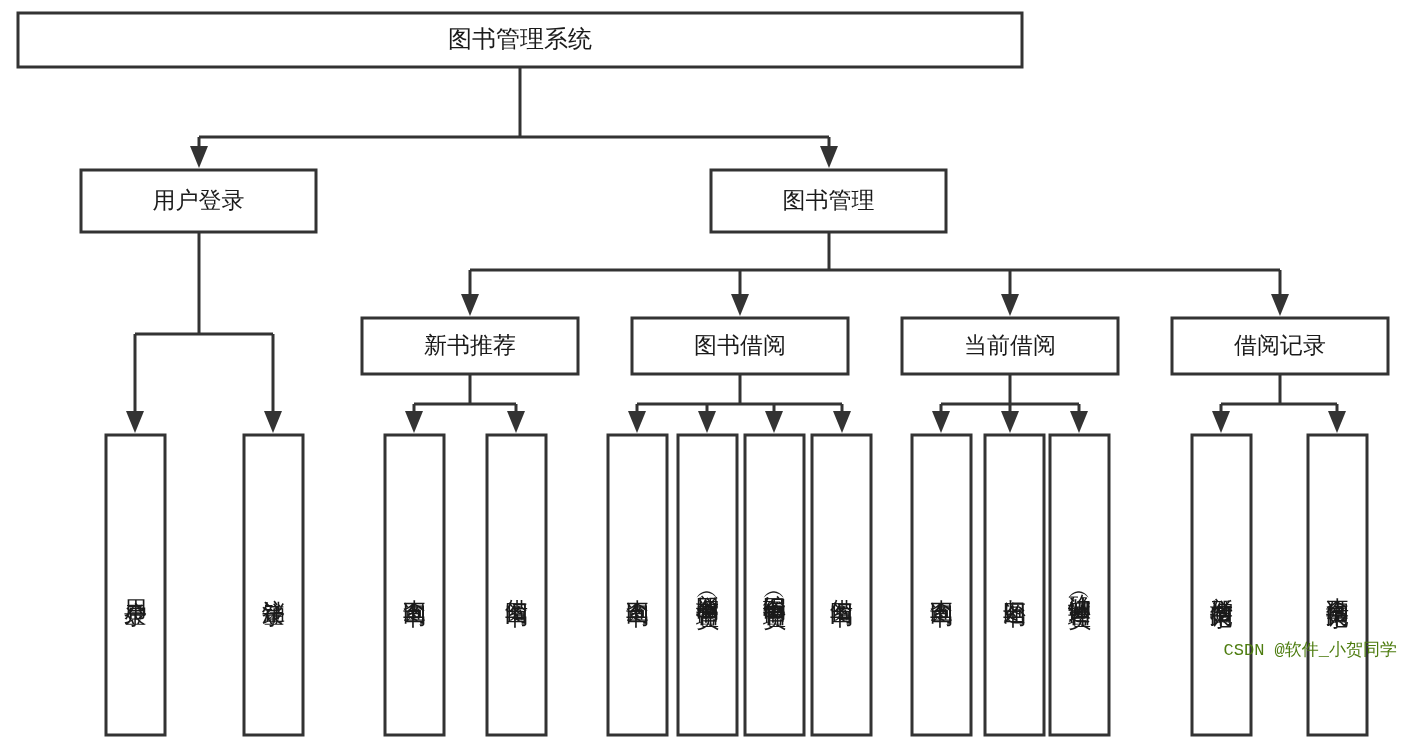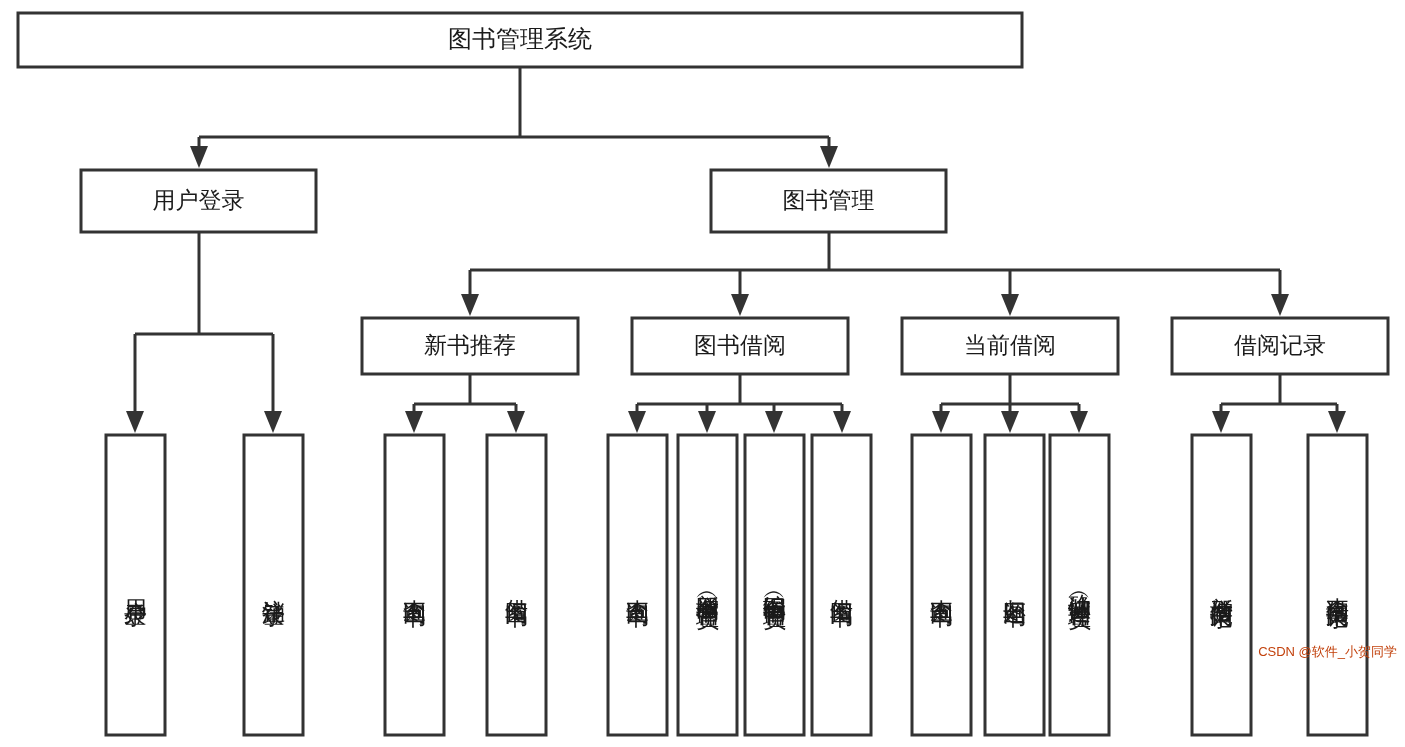--- a/index.html
+++ b/index.html
@@ -30,23 +30,23 @@
     letter-spacing:2px;
     display:flex;
     align-items:center;
     justify-content:center;
     white-space:nowrap;
     pointer-events:none;
   }
   #watermark{
     position:absolute;
     right:8px;bottom:4px;
-    font-size:13px;
-    color:#c2410c;
-    font-family:Liberation Sans, sans-serif;
+    font-size:17px;
+    color:#4d7c0f;
+    font-family:Liberation Mono, monospace;
     white-space:nowrap;
   }
 </style>
 </head>
 <body>
 
 <div id="diagram-root">
 
   <svg id="tree" viewBox="0 0 1405 747" xmlns="http://www.w3.org/2000/svg">
     <g id="connectors-layer">

